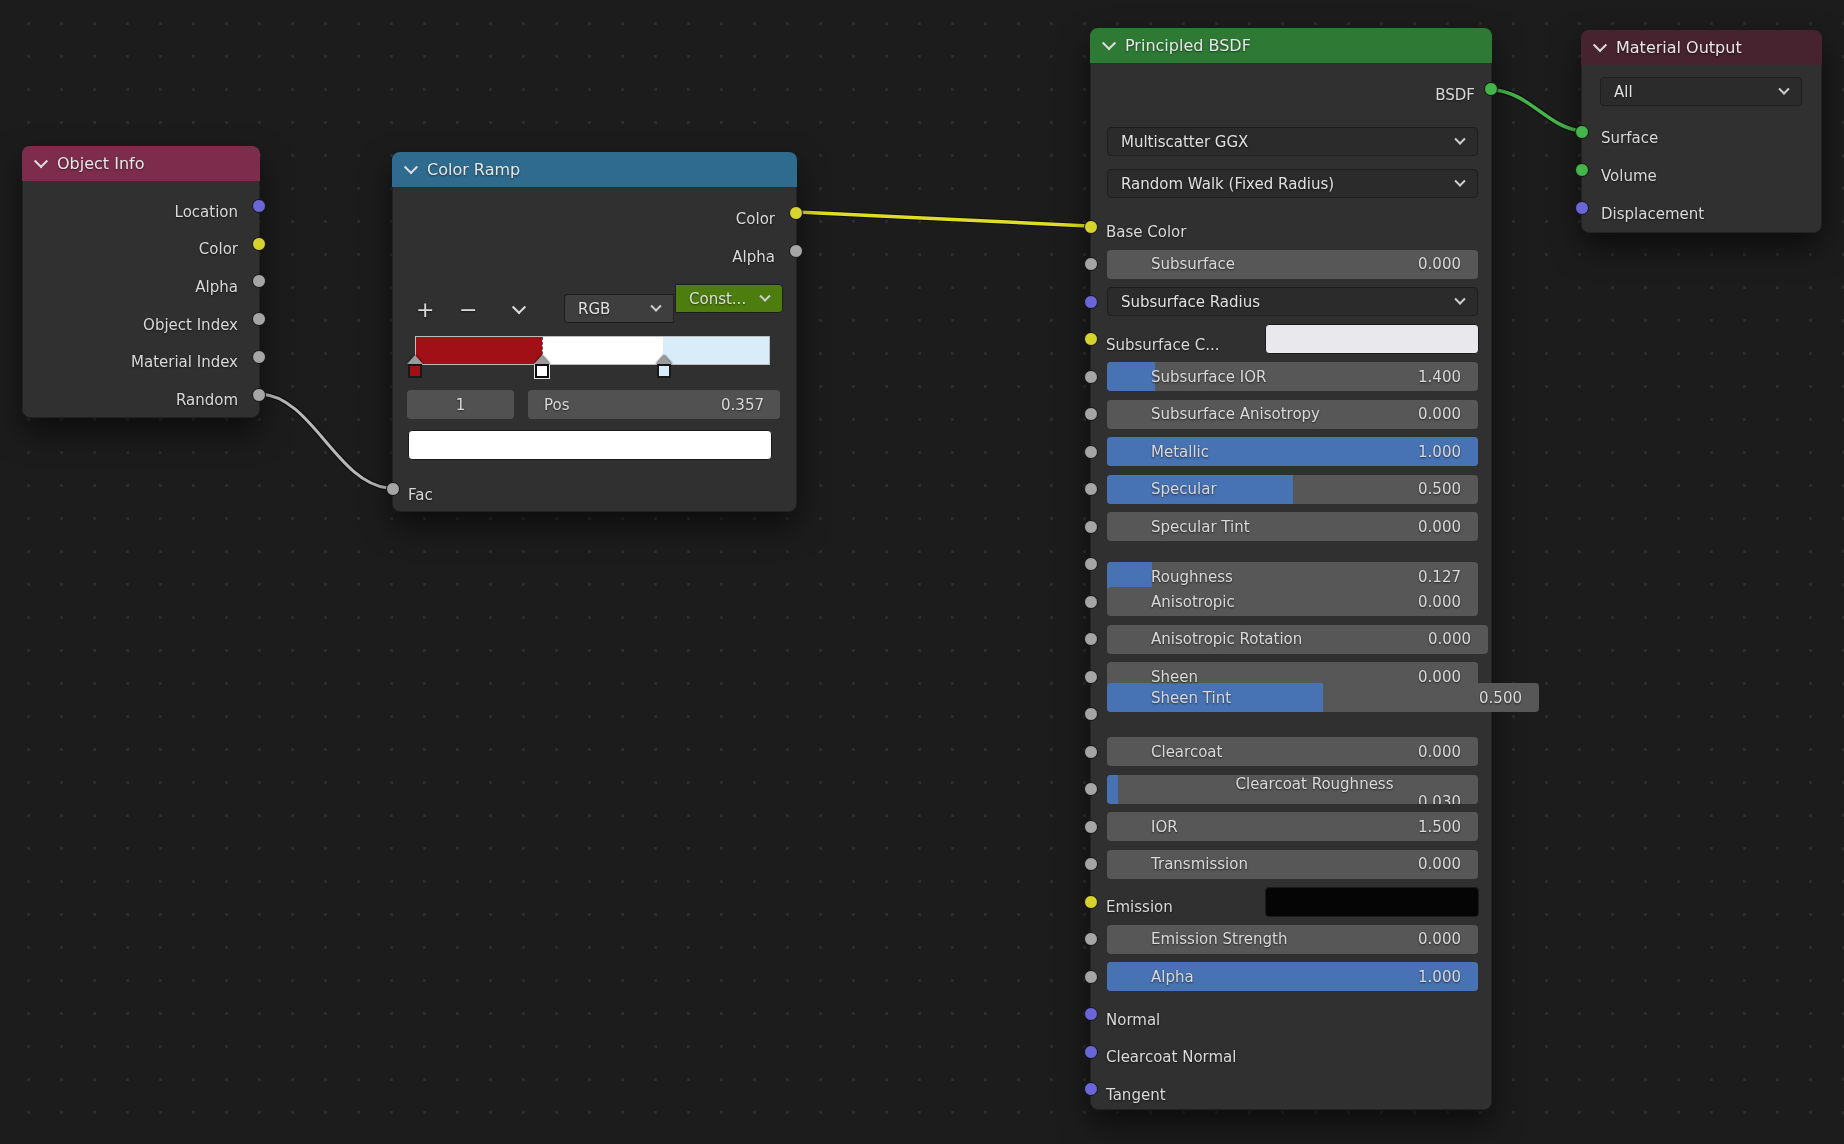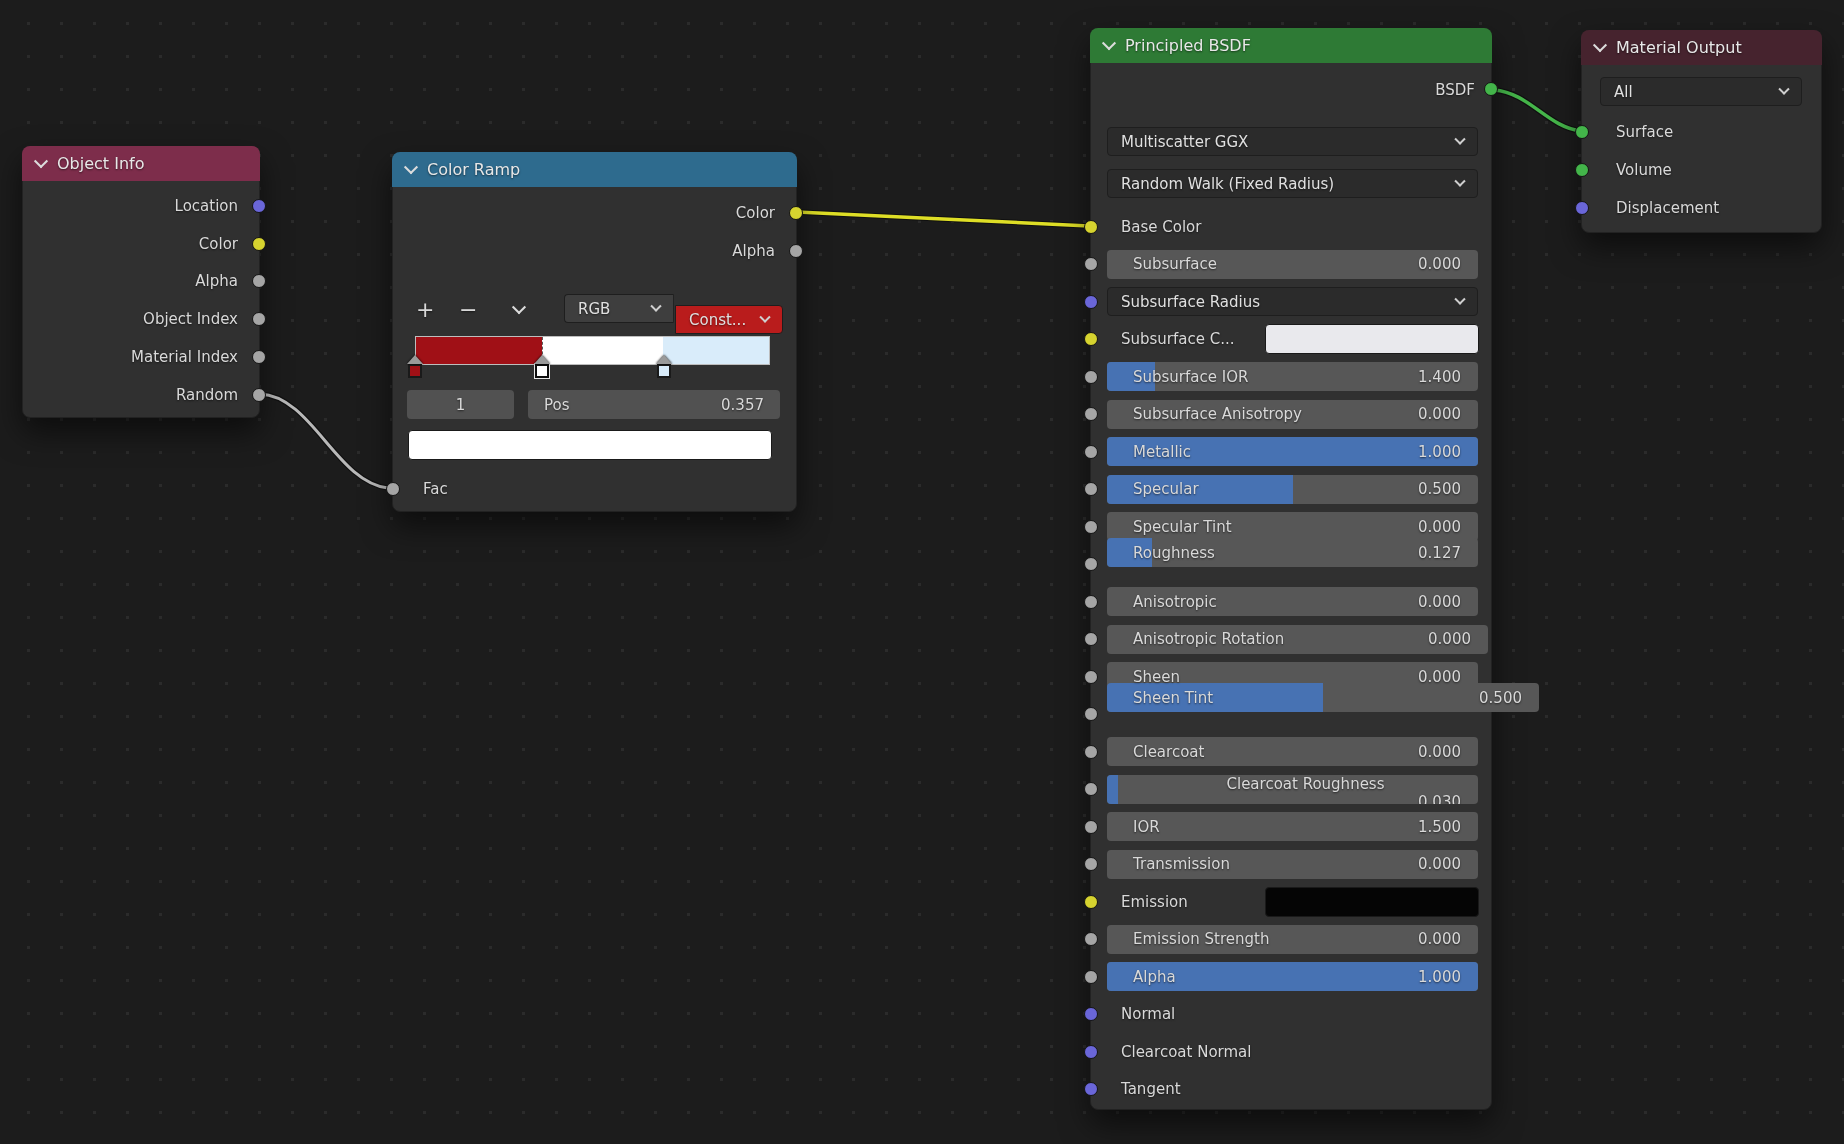--- a/index.html
+++ b/index.html
@@ -27,29 +27,29 @@
     width:8px;height:8px;border-right:2px solid #dcdcdc;border-bottom:2px solid #dcdcdc;
     transform:rotate(45deg) translate(-2px,-2px);flex:none;
   }
   .chev.small{width:6px;height:6px;border-color:#cfcfcf;}
   .socket{
     position:absolute;width:14px;height:14px;border-radius:50%;
     border:1.5px solid #141414;box-sizing:border-box;z-index:4;
   }
   .socket.in{left:-7px;} .socket.out{right:-7px;}
   .label{text-shadow:0 1px 2px rgba(0,0,0,.55);white-space:nowrap;}
-  .row-abs{position:absolute;left:0;right:0;height:29px;display:flex;align-items:center;margin-left:15px;}
+  .row-abs{position:absolute;left:0;right:0;height:29px;display:flex;align-items:flex-end;}
   
   .widget{
     position:absolute;height:29px;border-radius:4px;box-sizing:border-box;
     display:flex;align-items:center;overflow:hidden;
   }
   .slider{background:var(--slider-bg);}
   .slider .fill{position:absolute;left:0;top:0;bottom:0;background:var(--slider-fill);}
-  .slider .wlabel{position:relative;z-index:1;margin-left:26px;text-shadow:0 1px 2px rgba(0,0,0,.6);}
+  .slider .wlabel{position:relative;z-index:1;margin-left:44px;text-shadow:0 1px 2px rgba(0,0,0,.6);}
   .slider .wvalue{position:relative;z-index:1;margin-left:auto;margin-right:17px;text-shadow:0 1px 2px rgba(0,0,0,.6);}
   .dropdown{
     background:#2b2b2b;border:1px solid #1e1e1e;justify-content:space-between;
     padding:0 13px;color:#e0e0e0;
   }
   .numfield{background:#515151;}
   .swatchbox{position:absolute;height:30px;border-radius:4px;border:1px solid #1a1a1a;box-sizing:border-box;}
   
   .rampbar{position:absolute;border:1px solid #bdbdbd;box-sizing:border-box;}
   .ramp-handle{position:absolute;bottom:-13px;transform:translateX(-50%);width:16px;z-index:3;}
@@ -121,21 +121,21 @@
       </div>
 
     <span class="toolbtn" style="left:23px;top:146px;">+</span>
     <span class="toolbtn" style="left:66px;top:146px;">−</span>
     <span class="chev" style="position:absolute;left:121px;top:152px;"></span>
 
     <div class="widget dropdown" style="left:171px;top:141px;width:110px;border-radius:4px 0 0 4px;border-right:1px solid #222;background:#3e3e3e;">
       <span class="label">RGB</span>
       <span class="chev small"></span>
     </div>
-    <div class="widget dropdown" style="left:282px;top:152px;width:108px;border-radius:0 4px 4px 0;background:#b91c1c;">
+    <div class="widget dropdown" style="left:282px;top:131px;width:108px;border-radius:0 4px 4px 0;background:#4d7c0f;">
       <span class="label">Const...</span>
       <span class="chev small"></span>
     </div>
 
     <div class="rampbar" id="ramp-bar" style="left: 22px; top: 183px; width: 355px; height: 29px; background: linear-gradient(to right, rgb(160, 16, 22) 0%, rgb(160, 16, 22) 35.7%, rgb(255, 255, 255) 35.7%, rgb(255, 255, 255) 70%, rgb(217, 236, 250) 70%, rgb(217, 236, 250) 100%);">
       <div class="dashline" id="ramp-dash" style="left: 35.7%;"></div>
     </div>
     <div id="ramp-handles" style="position:absolute;left:22px;top:183px;width:355px;height:29px;pointer-events:none;">
         <div class="ramp-handle" style="left: 0%; pointer-events: auto;">
           <div class="ramp-roof"></div>
@@ -226,21 +226,21 @@
         <div class="widget slider" style="left: 16px; width: 371px; top: 445.5px;">
           <div class="fill" style="width: 50%;"></div>
           <span class="wlabel label">Specular</span>
           <span class="wvalue label">0.500</span>
         </div>
         <div class="widget slider" style="left: 16px; width: 371px; top: 483px;">
           <div class="fill" style="width: 0%;"></div>
           <span class="wlabel label">Specular Tint</span>
           <span class="wvalue label">0.000</span>
         </div>
-        <div class="widget slider" style="left: 16px; width: 371px; top: 509px;">
+        <div class="widget slider" style="left: 16px; width: 371px; top: 533px;">
           <div class="fill" style="width: 12.2%;"></div>
           <span class="wlabel label">Roughness</span>
           <span class="wvalue label">0.127</span>
         </div>
         <div class="widget slider" style="left: 16px; width: 371px; top: 558px;">
           <div class="fill" style="width: 0%;"></div>
           <span class="wlabel label">Anisotropic</span>
           <span class="wvalue label">0.000</span>
         </div>
         <div class="widget slider" style="left: 16px; width: 381px; top: 595.5px;">

